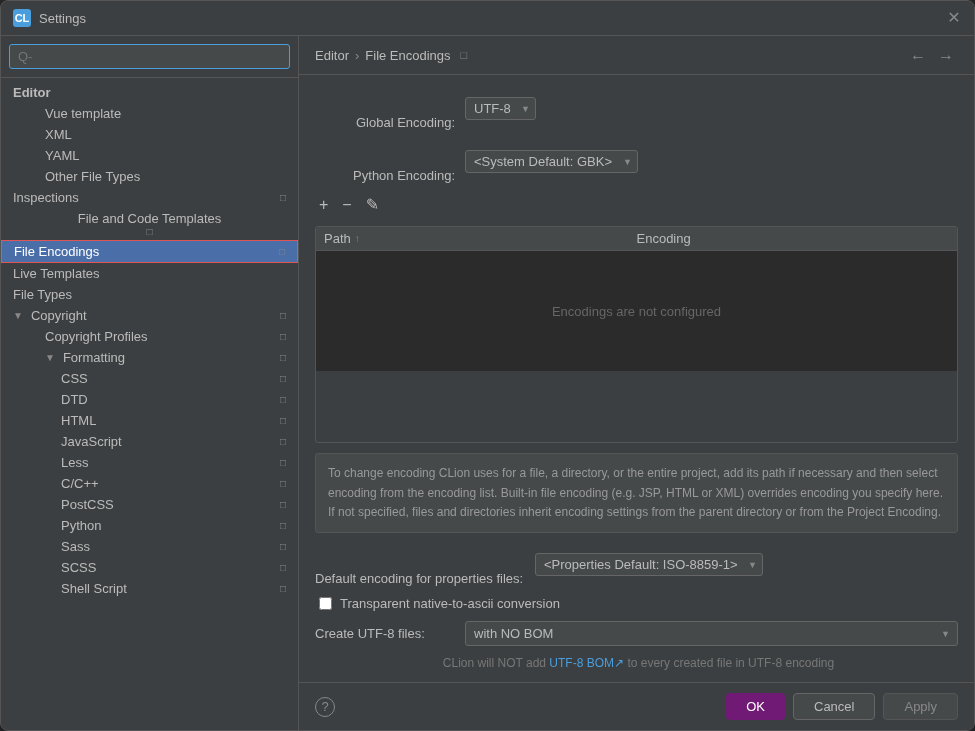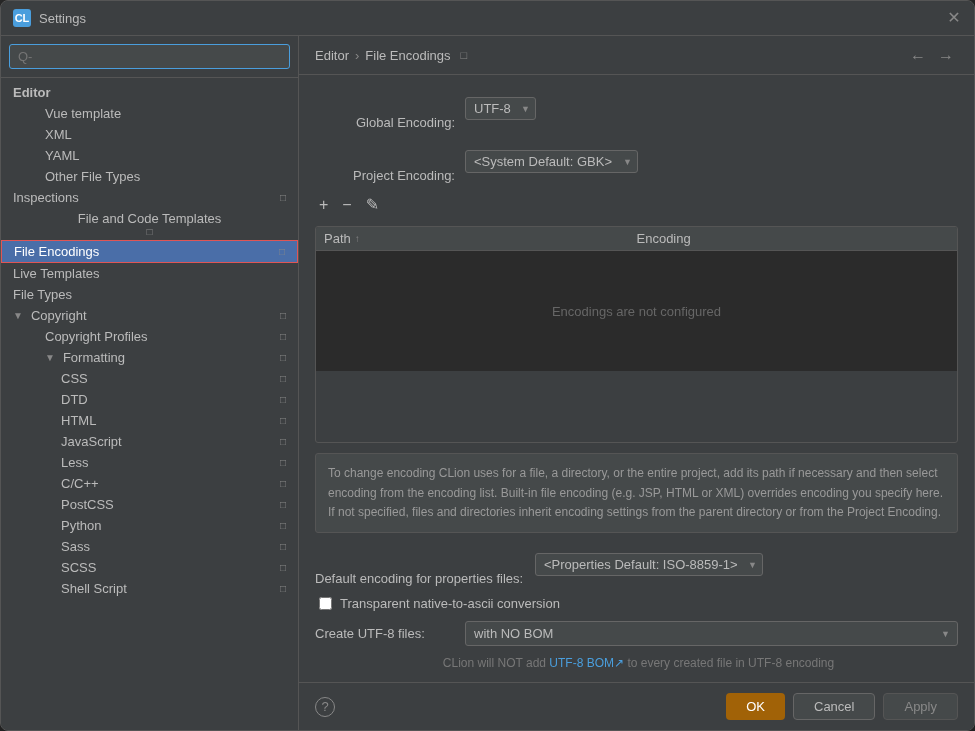--- a/index.html
+++ b/index.html
@@ -362,21 +362,21 @@
       gap: 8px;
     }
     .btn {
       padding: 5px 20px;
       border-radius: 4px;
       border: none;
       cursor: pointer;
       font-size: 13px;
     }
     .btn-ok {
-      background: #a16207;
+      background: #701a75;
       color: #ffffff;
     }
     .btn-cancel {
       background: #45494a;
       color: #bbbbbb;
       border: 1px solid #666;
     }
     .btn-apply {
       background: #45494a;
       color: #888;
@@ -548,21 +548,21 @@
         <div class="form-row">
           <span class="form-label">Global Encoding:</span>
           <div class="select-wrap">
             <select>
               <option>UTF-8</option>
             </select>
           </div>
         </div>
 
         <div class="form-row">
-          <span class="form-label">Project Encoding:</span>
+          <span class="form-label">Python Encoding:</span>
           <div class="select-wrap">
             <select>
               <option>&lt;System Default: GBK&gt;</option>
             </select>
           </div>
         </div>
 
         <div class="toolbar-row">
           <button class="toolbar-btn">+</button>
           <button class="toolbar-btn">−</button>

